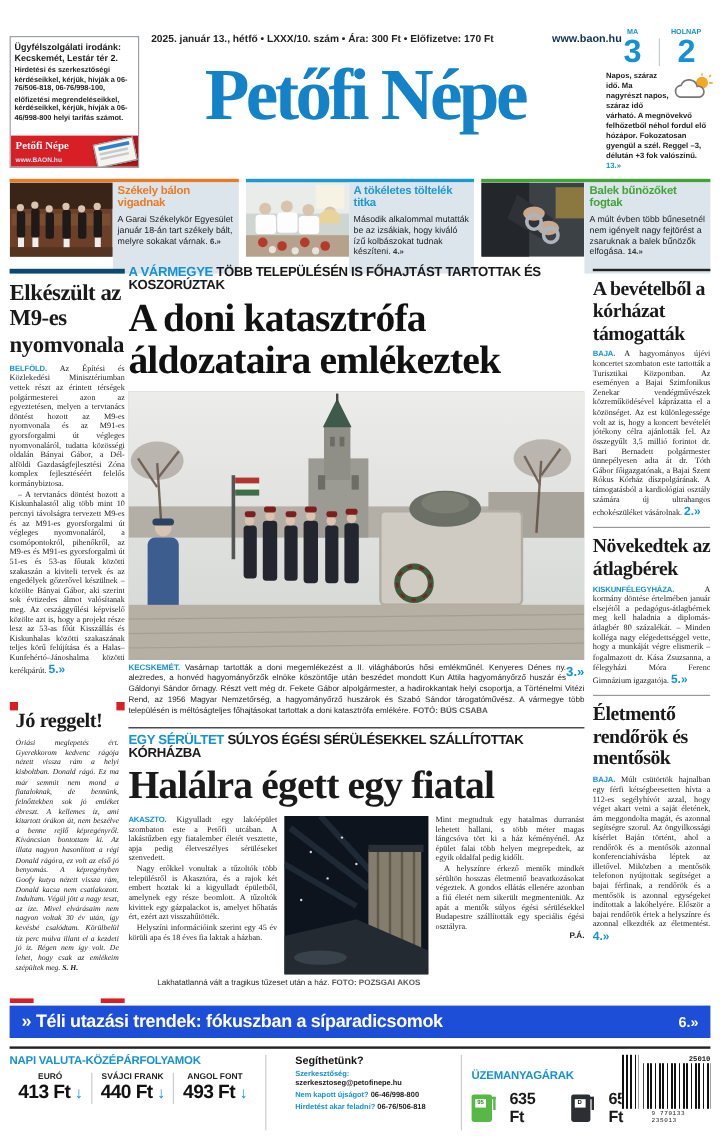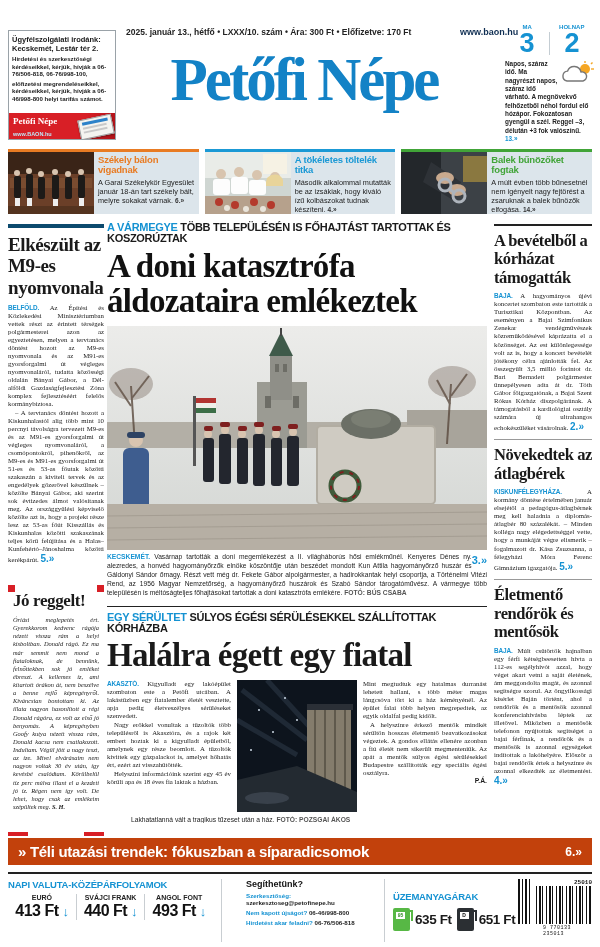--- a/index.html
+++ b/index.html
@@ -33,21 +33,21 @@
   .w-temps div{flex:1;}
   .w-temps .sep{flex:0 0 1px;background:#c4cdd3;margin:2px 0;}
   .w-body{position:relative;margin-top:3px;font-size:6.4px;line-height:1.3;font-weight:bold;color:#222;}
   .w-icon{float:right;width:34px;height:24px;margin:1px 0 1px 2px;}
   .w-pageref{color:#1592d2;font-weight:bold;}
 
   
   .teasers{position:absolute;left:8px;top:149px;width:584px;display:flex;gap:6px;}
   .teaser{flex:1;display:flex;flex-direction:column;}
   .teaser-bar{height:3px;}
-  .teaser-inner{display:flex;height:62px;}
+  .teaser-inner{display:flex;height:76px;}
   .teaser-img{flex:0 0 86px;overflow:hidden;}
   .teaser-img svg{display:block;width:86px;height:62px;}
   .teaser-text{flex:1;background:#dce5eb;padding:3px 4px;overflow:hidden;}
   .teaser-title{font-size:9.5px;font-weight:bold;line-height:1.1;letter-spacing:-0.2px;}
   .teaser-body{font-size:7.3px;line-height:1.25;margin-top:2px;color:#1c1c1c;font-weight:500;}
   .teaser-page{font-weight:bold;font-size:6.5px;color:#333;}
 
   
   .col-left{position:absolute;left:8px;top:224px;width:96px;height:354px;border-top:4px solid #0c4a6e;
     padding-top:6px;overflow:hidden;}
@@ -93,21 +93,21 @@
     font-size:33px;line-height:1;letter-spacing:-0.7px;}
   .fire-cols{display:flex;margin-top:8px;gap:6px;}
   .fire-col{width:124px;height:150px;overflow:hidden;}
   .fire-photo{width:120px;height:132px;overflow:hidden;background:#10161f;flex:0 0 120px;}
   .fire-caption{position:absolute;left:131px;top:816px;width:250px;font-size:6.7px;font-weight:500;
     white-space:nowrap;overflow:hidden;color:#222;}
   .fire-caption .credit{font-weight:bold;color:#555;}
   .fire-byline{text-align:right;font-weight:bold;font-family:"Liberation Sans",sans-serif;font-size:6.8px;}
 
   
-  .banner{position:absolute;left:8px;top:838px;width:584px;height:27px;background:#c2410c;color:#fff;
+  .banner{position:absolute;left:8px;top:838px;width:584px;height:27px;background:#1d4ed8;color:#fff;
     display:flex;align-items:center;padding:0 10px;}
   .banner .btext{font-size:15px;font-weight:bold;letter-spacing:-0.3px;flex:1;}
   .banner .bpage{font-size:12px;font-weight:bold;}
 
   
   .bottom{position:absolute;left:8px;top:872px;width:584px;height:70px;border-top:2px solid #222;
     display:flex;padding-top:5px;}
   .b-sep{flex:0 0 1px;background:#c9ced2;margin:0 8px;}
   .b-heading{font-size:9.5px;font-weight:bold;color:#1592d2;letter-spacing:-0.2px;}
   .currency{flex:0 0 205px;}
@@ -115,21 +115,21 @@
   .cur-cell{flex:1;text-align:center;}
   .cur-cell + .cur-cell{border-left:1px solid #c9ced2;}
   .cur-label{font-size:7px;font-weight:bold;color:#222;}
   .cur-value{font-size:16px;font-weight:bold;letter-spacing:-0.5px;color:#111;line-height:1.2;}
   .cur-arrow{color:#1592d2;font-size:13px;font-weight:bold;}
   .help{flex:0 0 130px;margin-left:16px;}
   .help-title{font-size:9px;font-weight:bold;color:#111;}
   .help-line{font-size:6.2px;margin-top:3px;color:#222;font-weight:bold;}
   .help-lead{color:#1592d2;font-weight:bold;}
   .fuel{flex:0 0 150px;margin-top:12px;}
-  .fuel-row{display:flex;align-items:center;gap:5px;margin-top:6px;}
+  .fuel-row{display:flex;align-items:center;gap:15px;margin-top:6px;}
   .pump{position:relative;width:17px;height:23px;border-radius:2px;}
   .pump.green{background:#57b845;}
   .pump.dark{background:#2b2f33;}
   .pump .screen{position:absolute;left:3px;top:4px;width:9px;height:7px;background:#fff;
     font-size:5px;font-weight:bold;text-align:center;line-height:7px;}
   .pump.green .screen{color:#2f8d22;}
   .pump.dark .screen{color:#111;}
   .pump:after{content:"";position:absolute;right:-3px;top:2px;width:3px;height:9px;border-right:2px solid currentColor;border-top:2px solid currentColor;}
   .pump.green:after{color:#57b845;} .pump.dark:after{color:#2b2f33;}
   .fuel-price{font-size:13.5px;font-weight:bold;letter-spacing:-0.4px;}

